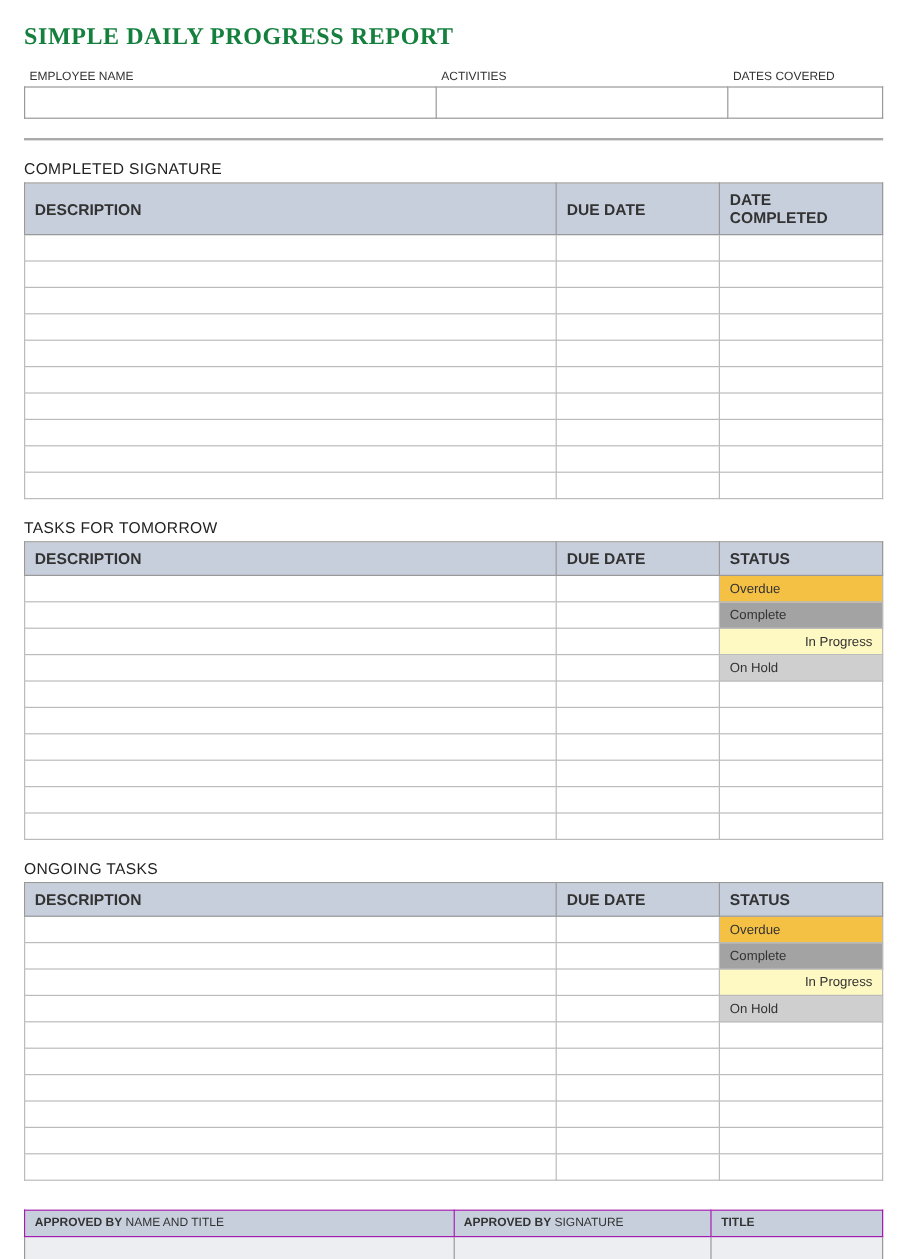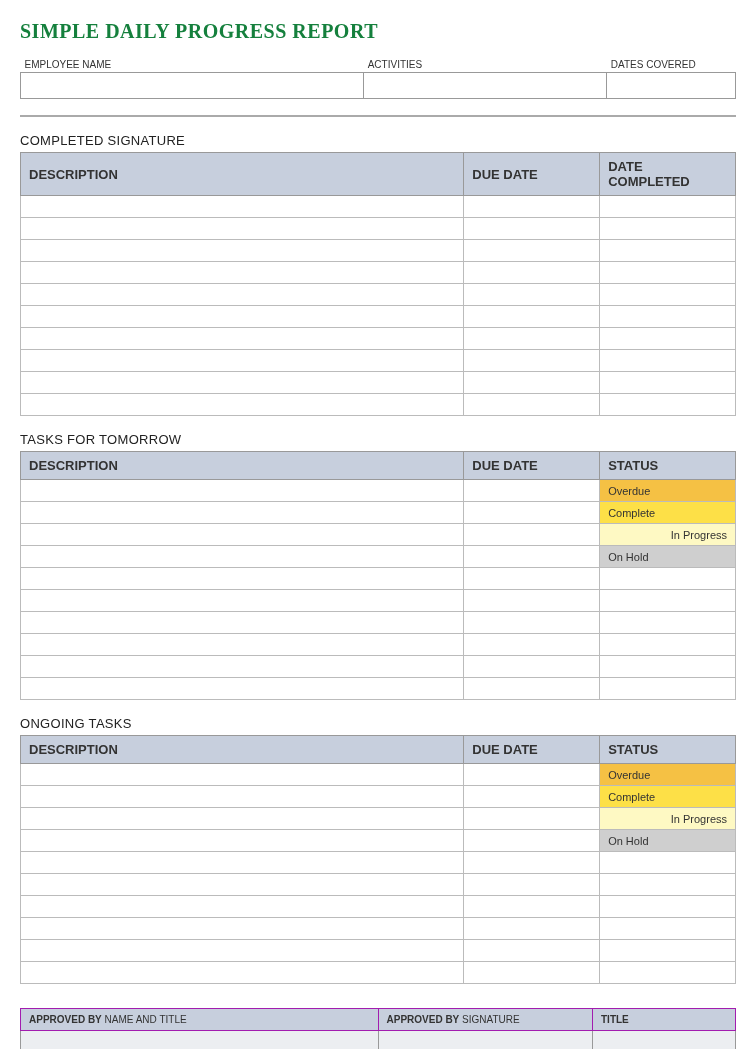--- a/index.html
+++ b/index.html
@@ -54,21 +54,21 @@
       font-size: 13px;
       font-weight: bold;
     }
     .data-table td {
       border: 1px solid #bbb;
       height: 22px;
       padding: 2px 8px;
       font-size: 11px;
     }
     .status-overdue { background: #f5c144; margin-top: 40px; }
-    .status-complete { background: #fde047; }
+    .status-complete { background: #a3a3a3; }
     .status-inprogress { background: #fef9c3; text-align: right; }
     .status-onhold { background: #cfcfcf; }
     
     .approval-table { margin-top: 24px; }
     .approval-table td.label-row {
       background: #c7cfdd;
       border: 1px solid #a21caf;
       padding: 5px 8px;
       font-size: 10px;
     }

